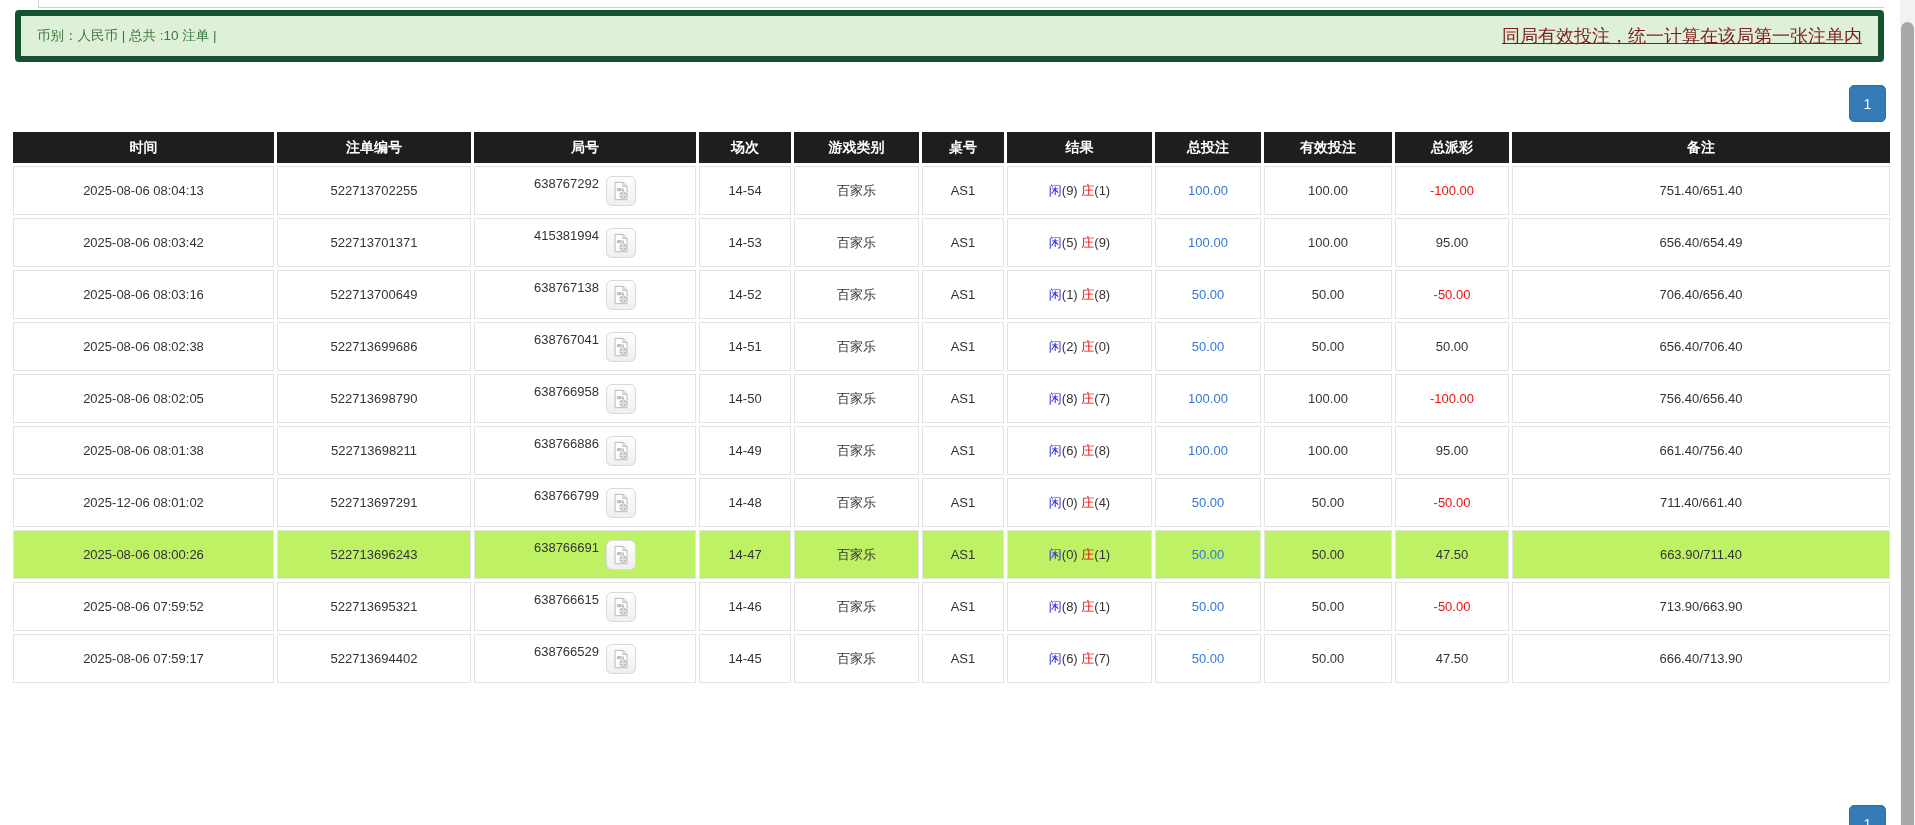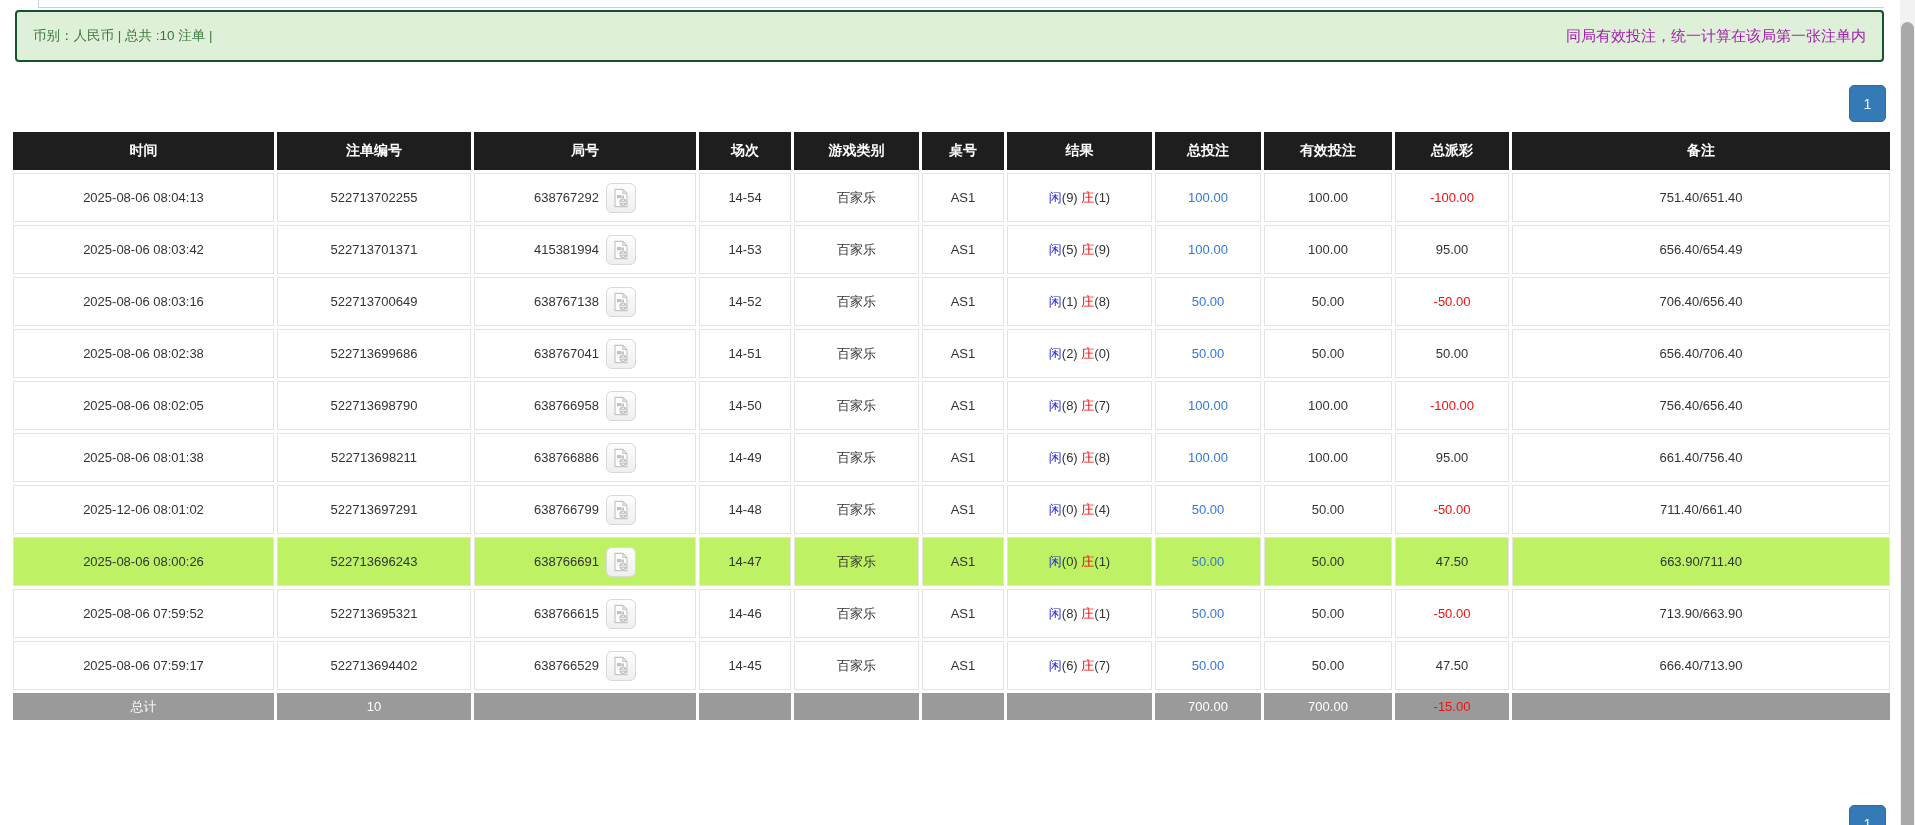--- a/index.html
+++ b/index.html
@@ -6,44 +6,44 @@
   html,body { width:1915px; height:825px; overflow:hidden; background:#fff;
               font-family:"Liberation Sans","DejaVu Sans",sans-serif; }
   .screen { position:relative; width:1915px; height:825px; background:#fff; }
 
   
   .top-strip { position:absolute; top:0; left:38px; width:1846px; height:8px;
                border-left:1px solid #cfcfcf; border-bottom:1px solid #cfcfcf; }
 
   
   .summary-bar { position:absolute; top:10px; left:15px; width:1869px; height:52px;
-                 background:#dff0d8; border:2px solid #14532d; border-radius:4px;
+                 background:#dff0d8; border:6px solid #14532d; border-radius:4px;
                  display:flex; align-items:center; justify-content:space-between;
                  padding:0 16px; }
   .summary-text { color:#3c763d; font-size:13.5px; }
-  .notice-text  { color:#a21caf; font-size:15px; }
+  .notice-text  { color:#7f1d1d; font-size:18px;text-decoration:underline; }
 
   
   .pager { position:absolute; width:37px; height:37px; background:#337ab7;
            border:1px solid #2e6da4; border-radius:5px; color:#fff; font-size:14px;
            display:flex; align-items:center; justify-content:center; cursor:pointer; }
   .pager-top    { top:85px;  right:29px; }
   .pager-bottom { top:805px; right:29px; }
 
   
   table.bets { position:absolute; top:129px; left:10px; width:1883px;
                border-collapse:separate; border-spacing:3px; table-layout:fixed; }
   table.bets th { background:#1e1e1e; color:#fff; font-weight:bold; font-size:14px;
-                  height:38px; text-align:center; vertical-align:middle; }
+                  height:31px; text-align:center; vertical-align:middle; }
   table.bets td { border:1px solid #e3e3e3; background:#fff; color:#333;
                   font-size:13px; height:49px; text-align:center; vertical-align:middle; }
   tr.highlight td { background:#bef264; }
   tr.sum-row td { background:#9a9a9a; border:none; color:#fff; height:27px; font-size:13px; }
 
-  .round-wrap { display:flex; align-items:center; justify-content:center; gap:7px; }
+  .round-wrap { display:flex; justify-content:center; gap:7px; }
   .video-btn { width:30px; height:30px; border:1px solid #d9d9d9; border-radius:6px;
                background:linear-gradient(#fdfdfd,#efefef); display:flex;
                align-items:center; justify-content:center; cursor:pointer; }
 
   .blue-link { color:#3377d6; cursor:pointer; }
   .player { color:#2424d4; }
   .banker { color:#e60000; }
   .score  { color:#333; }
   .neg    { color:#ee1111 !important;margin-top:20px; }
 
@@ -452,33 +452,20 @@
     </td>
     <td>
       <span class="blue-link">50.00</span>
     </td>
     <td>50.00</td>
     <td class="payout-check">47.50</td>
     <td>666.40/713.90</td>
   </tr>
       </tbody>
     <tfoot>
-      <tr class="sum-row">
-        <td>总计</td>
-        <td>10</td>
-        <td></td>
-          <td></td>
-        <td></td>
-          <td></td>
-        <td></td>
-        <td>700.00</td>
-        <td>700.00</td>
-        <td class="payout-check neg">-15.00</td>
-        <td></td>
-      </tr>
     </tfoot>
   </table>
 
   <div class="pager pager-bottom">1</div>
 
   <div class="scrollbar">
     <div class="scroll-thumb"></div>
   </div>
 
 </div>

